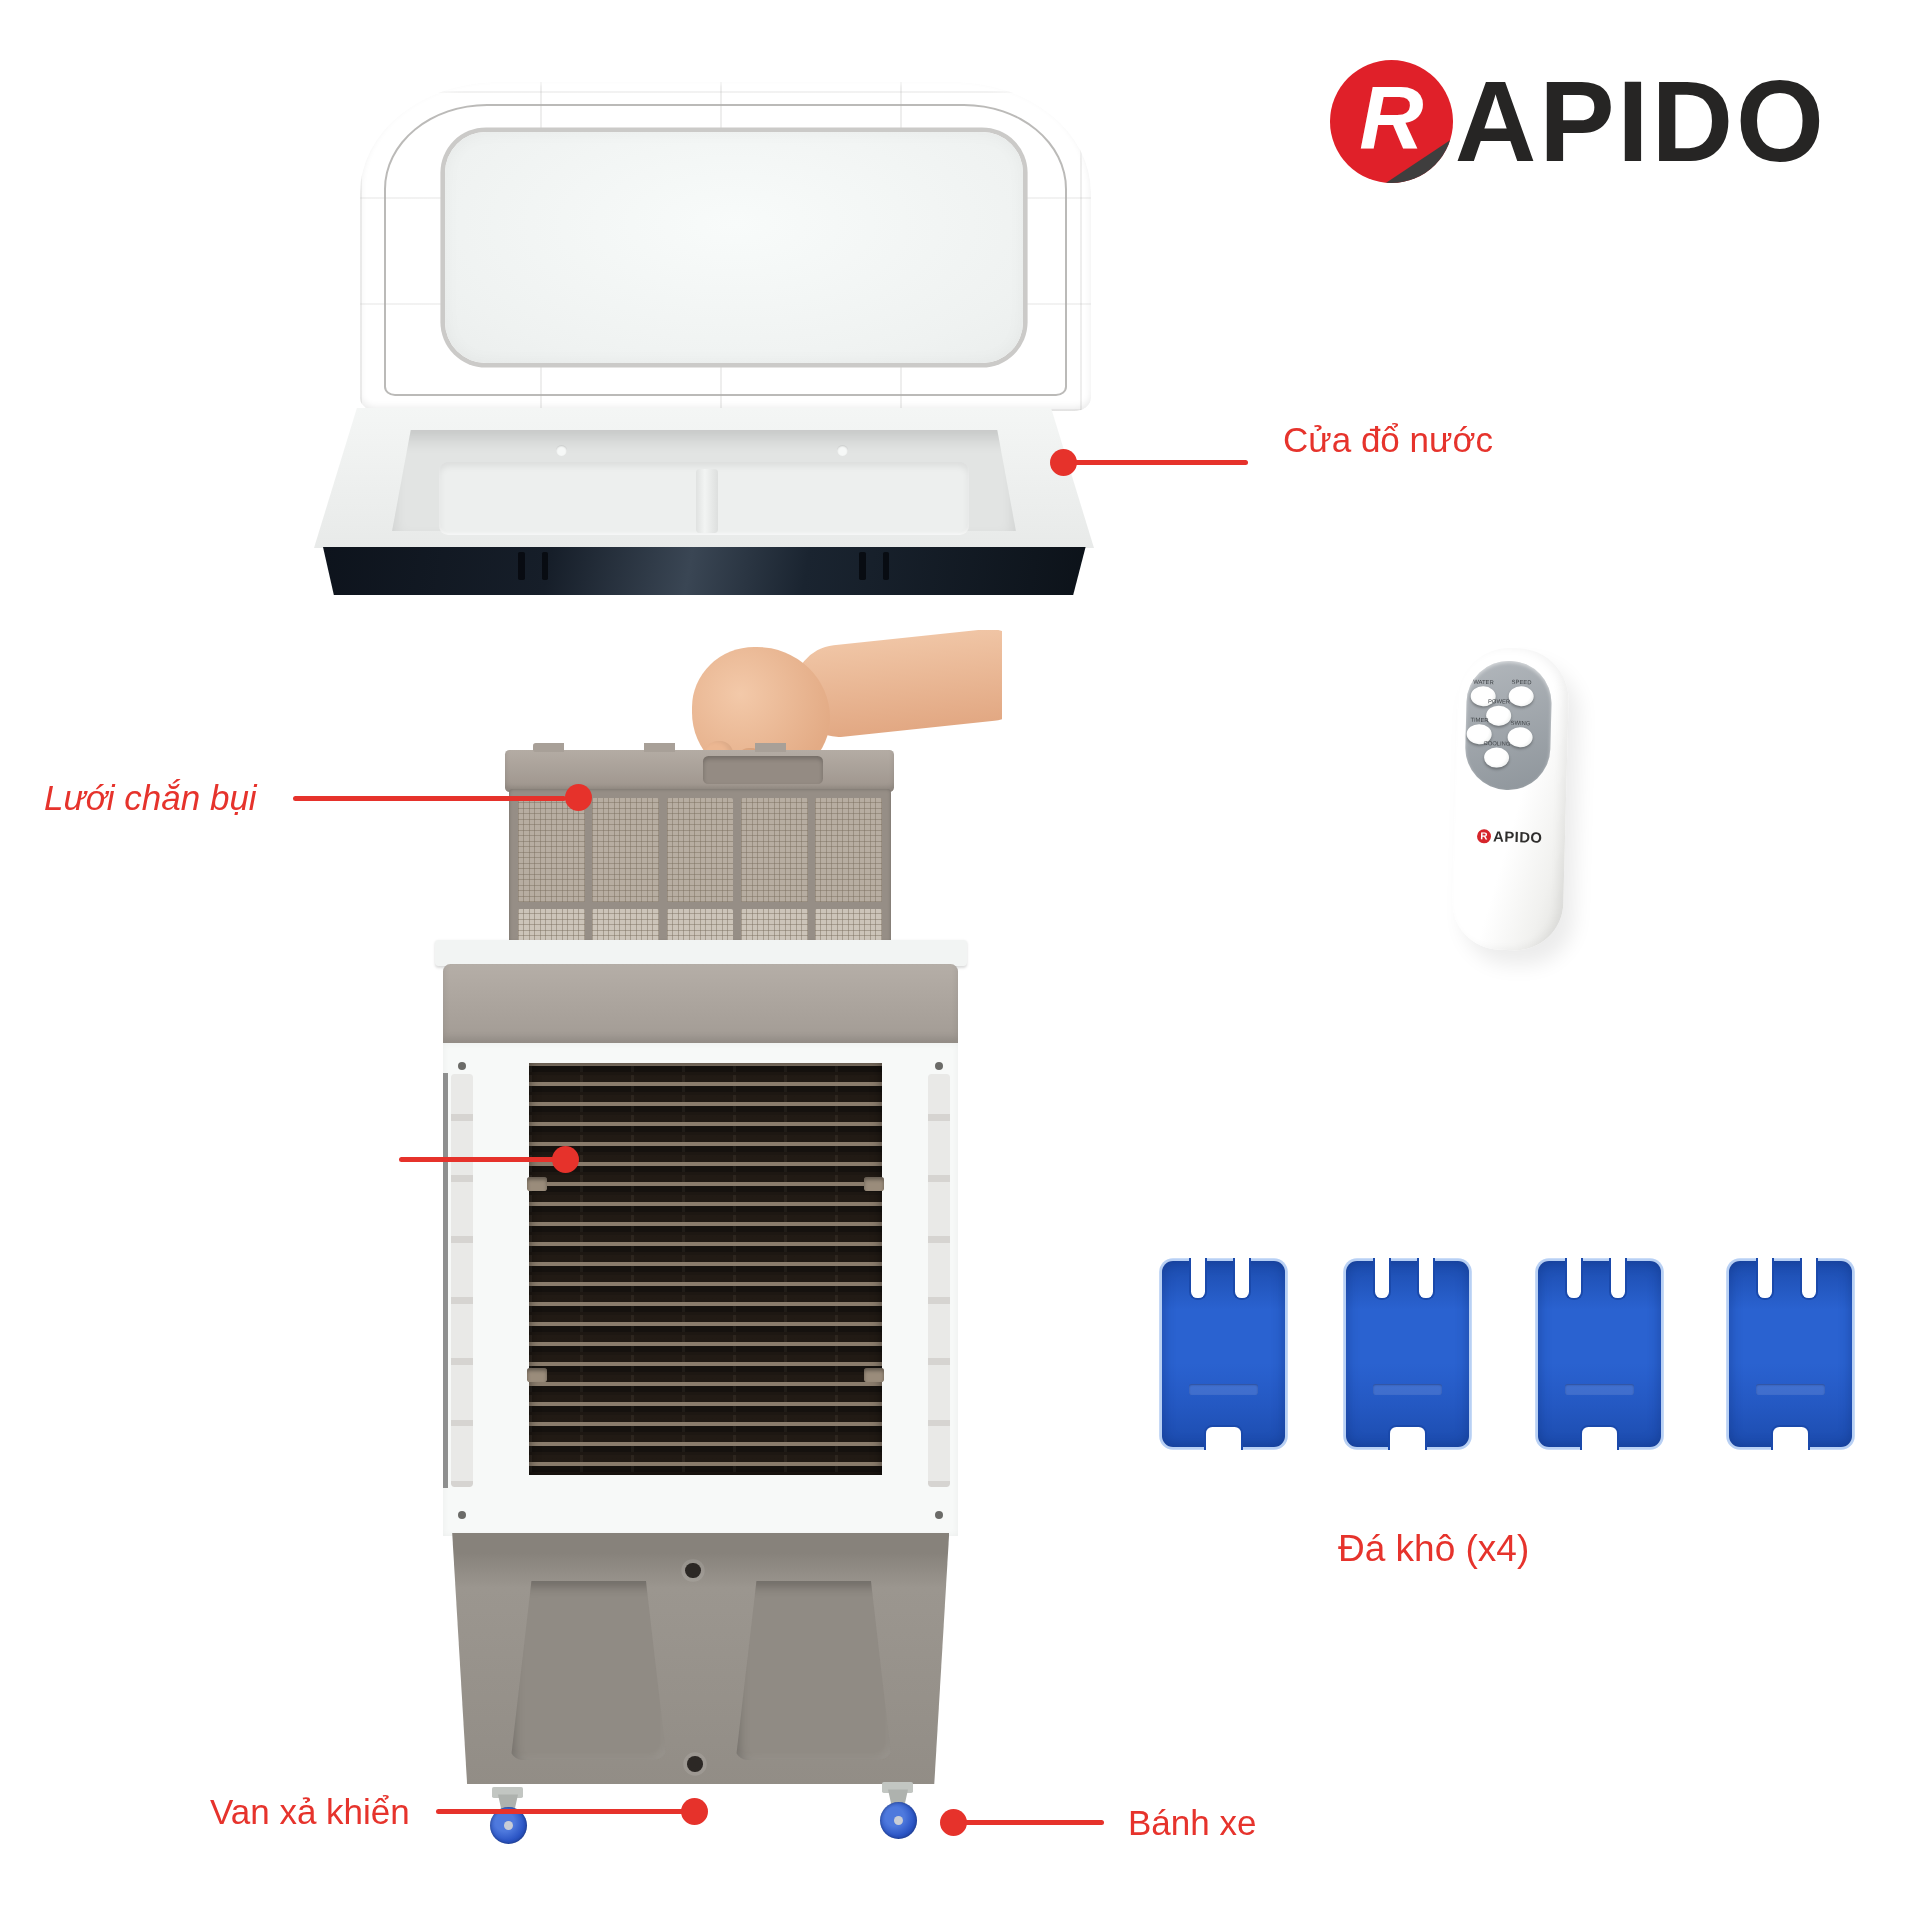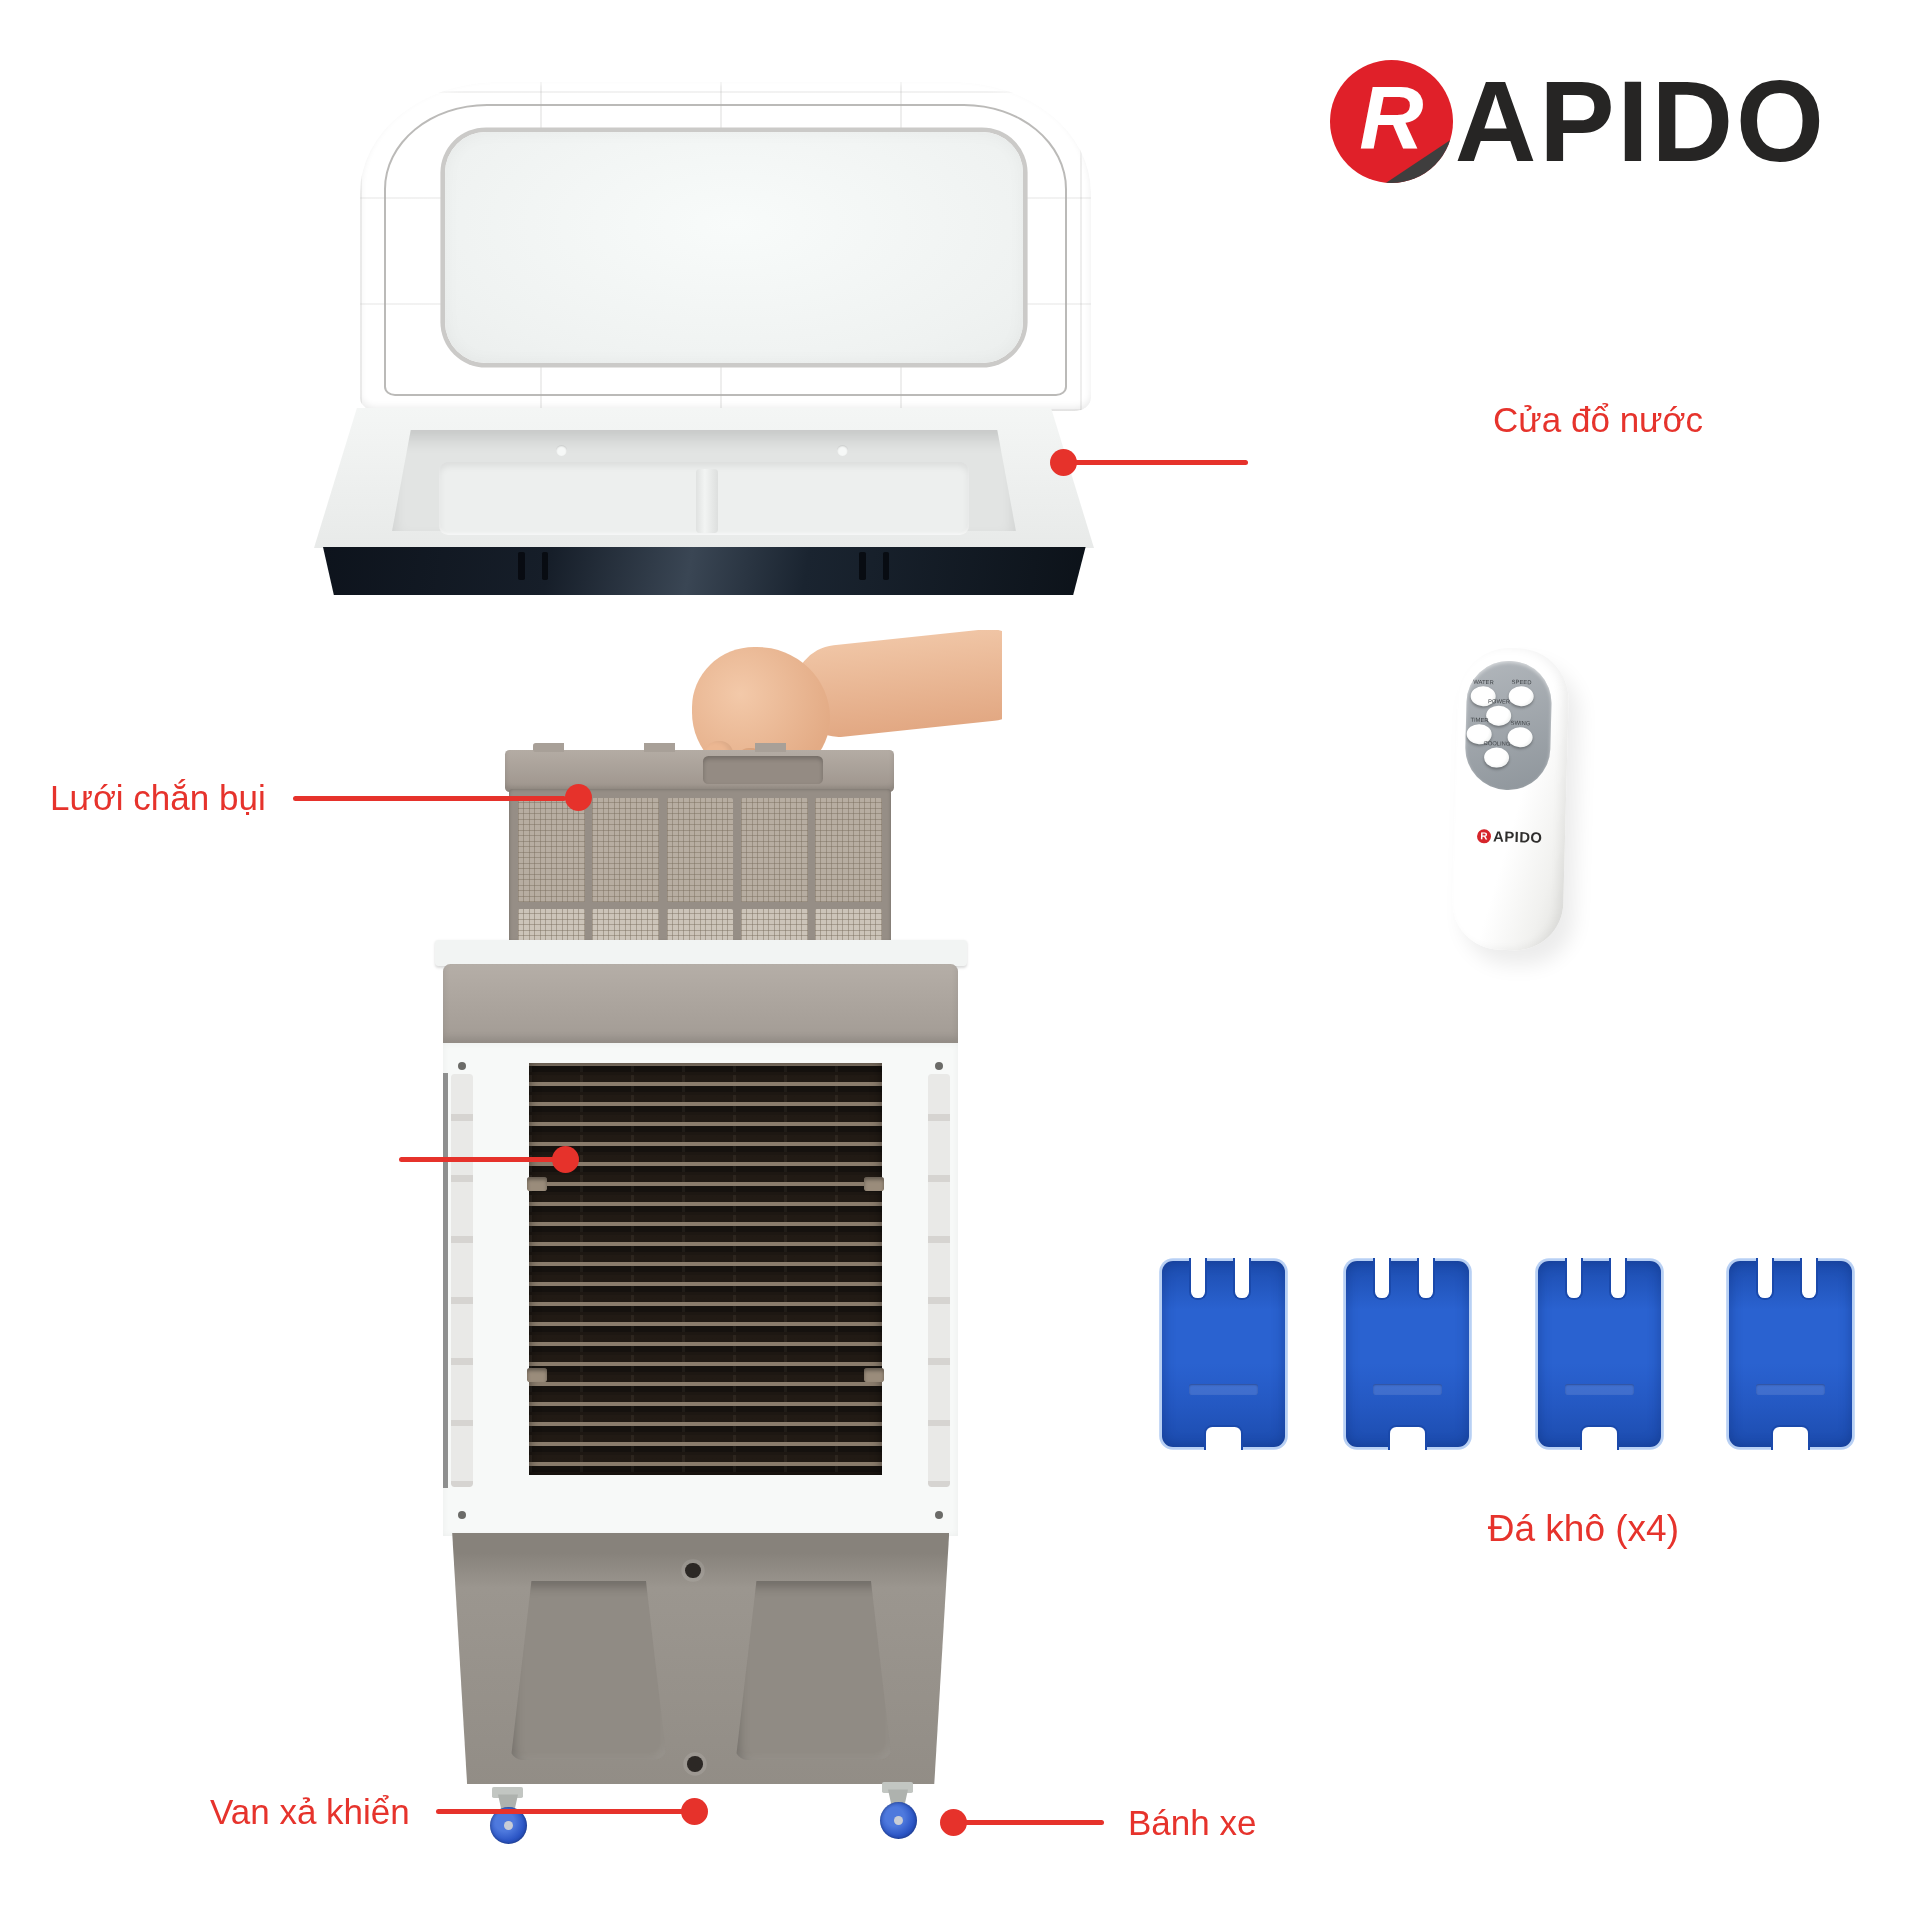--- a/index.html
+++ b/index.html
@@ -23,21 +23,21 @@
   }
   .logo-text{
     font-size:113px;font-weight:800;color:#262524;letter-spacing:2.8px;line-height:1;
     margin-left:1.8px;transform:scaleY(1.02);
   }
 
   
   .callout-dot{width:27px;height:27px;border-radius:50%;background:#e6322b;}
   .callout-line{height:4.6px;background:#e6322b;border-radius:2.8px;}
   .callout-text{color:#e6332c;font-size:35px;line-height:45px;white-space:nowrap;}
-  .center{text-align:right;}
+  .center{text-align:left;margin-top:20px;}
 
   
   .top-unit{left:314px;top:78px;width:780px;height:519px;}
   .lid{
     position:absolute;left:46px;top:3.7px;width:731px;height:329px;
     background:linear-gradient(180deg,#dcdbd9,#d3d2d0);
     border-radius:138px 138px 16.6px 16.6px / 111px 111px 13px 13px;
     box-shadow:inset 0 -3.7px 7.4px rgba(0,0,0,.08), inset 0 2.8px 3.7px rgba(255,255,255,.6);
     background-image:
       repeating-linear-gradient(90deg, rgba(150,149,146,.16) 0 1.8px, transparent 1.8px 180px),
@@ -287,21 +287,21 @@
       <div class="hub"></div>
     </div>
     <div class="caster" style="left:432px;top:842px;">
       <div class="stem"></div>
       <div class="fork"></div>
       <div class="tire"></div>
       <div class="hub"></div>
     </div>
   </div>
 
-  <div class="abs callout-text" style="left:50px;top:775px;">Lưới chắn bụi</div>
+  <div class="abs callout-text" style="left:44px;top:775px;font-style:italic;">Lưới chắn bụi</div>
   <div class="abs callout-line" style="left:293px;top:796px;width:273px;"></div>
   <div class="abs callout-dot" style="left:565px;top:784px;"></div>
 
   <div class="abs callout-line" style="left:399px;top:1157px;width:168px;"></div>
   <div class="abs callout-dot" style="left:552px;top:1146px;"></div>
 
   <div class="abs remote">
     <div class="rc-pad"></div>
     <div class="rc-btn" style="left:4.6px;top:31px;">
       <span class="rc-btn-label">WATER</span>

